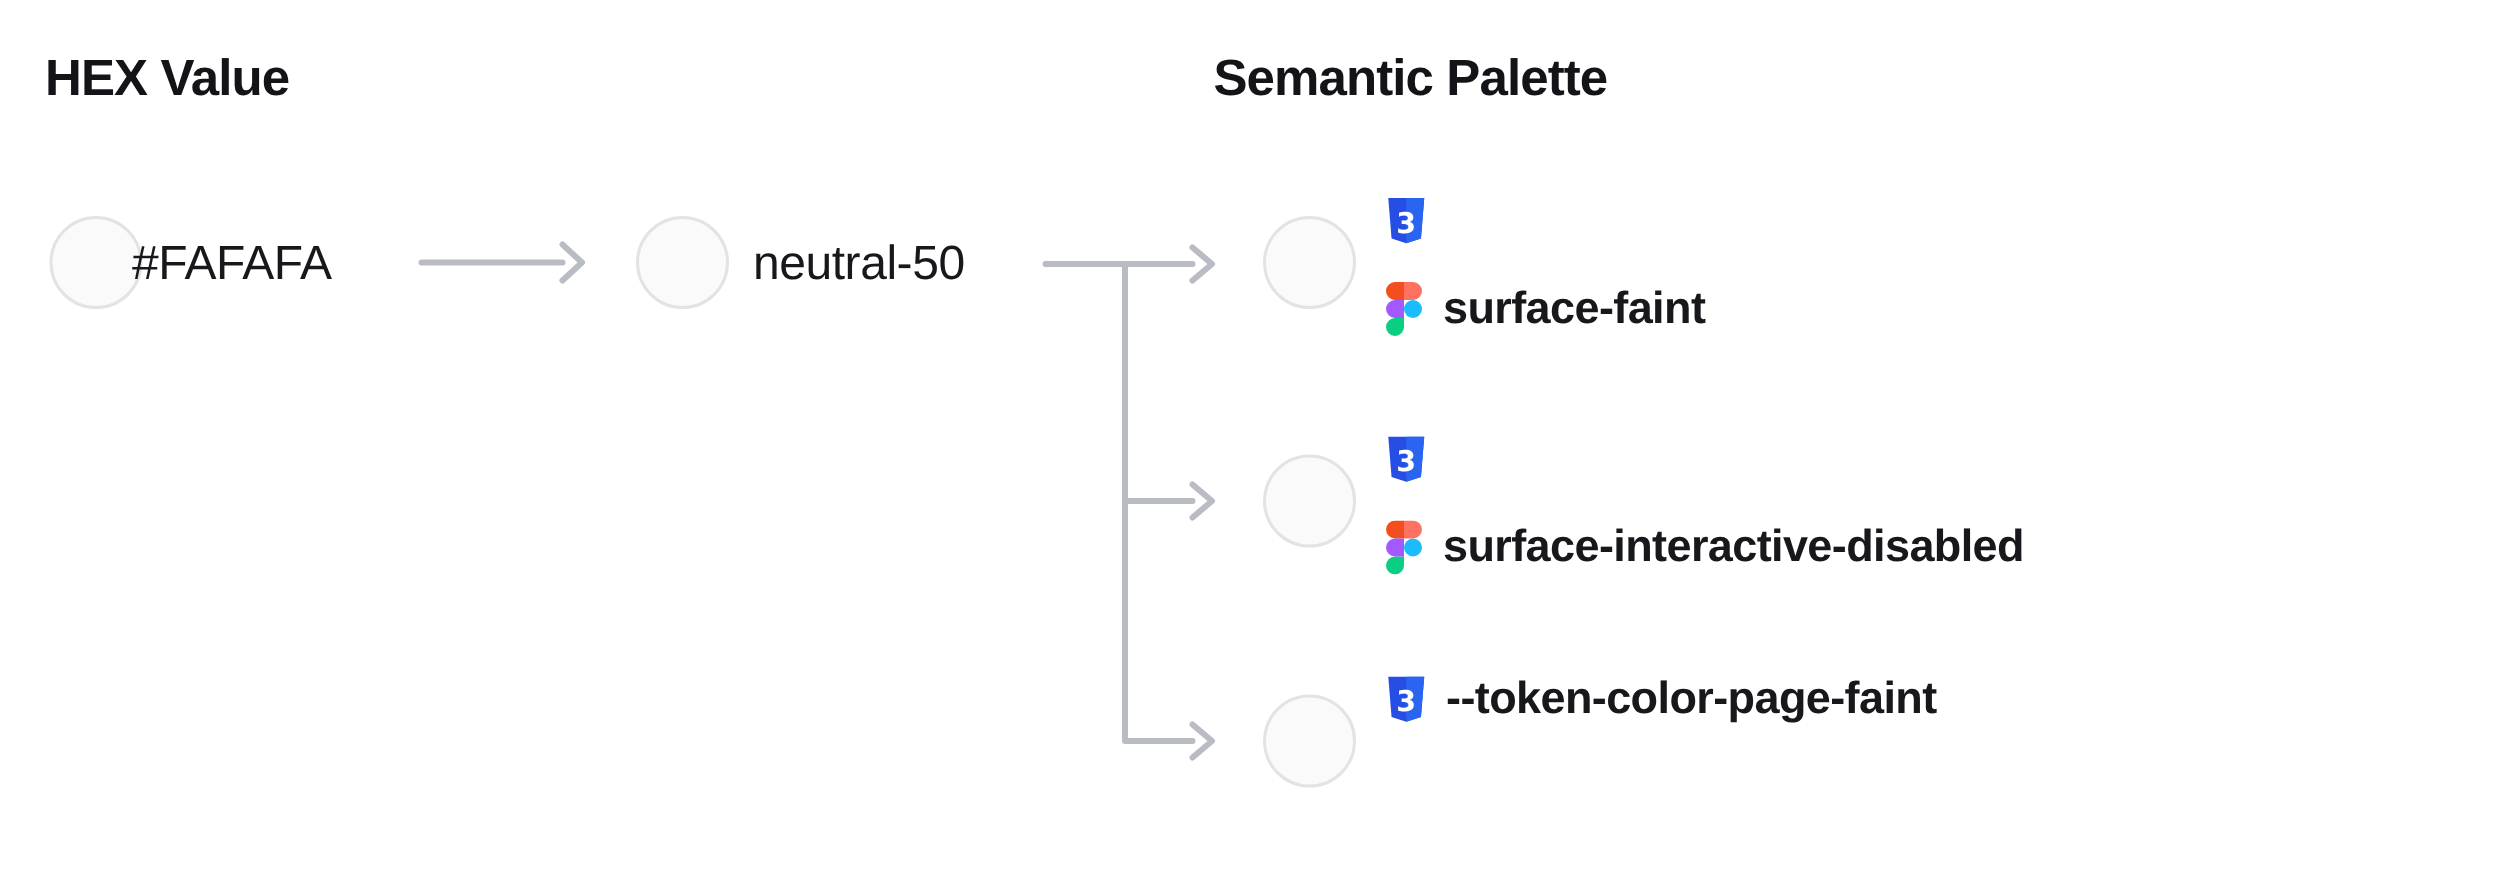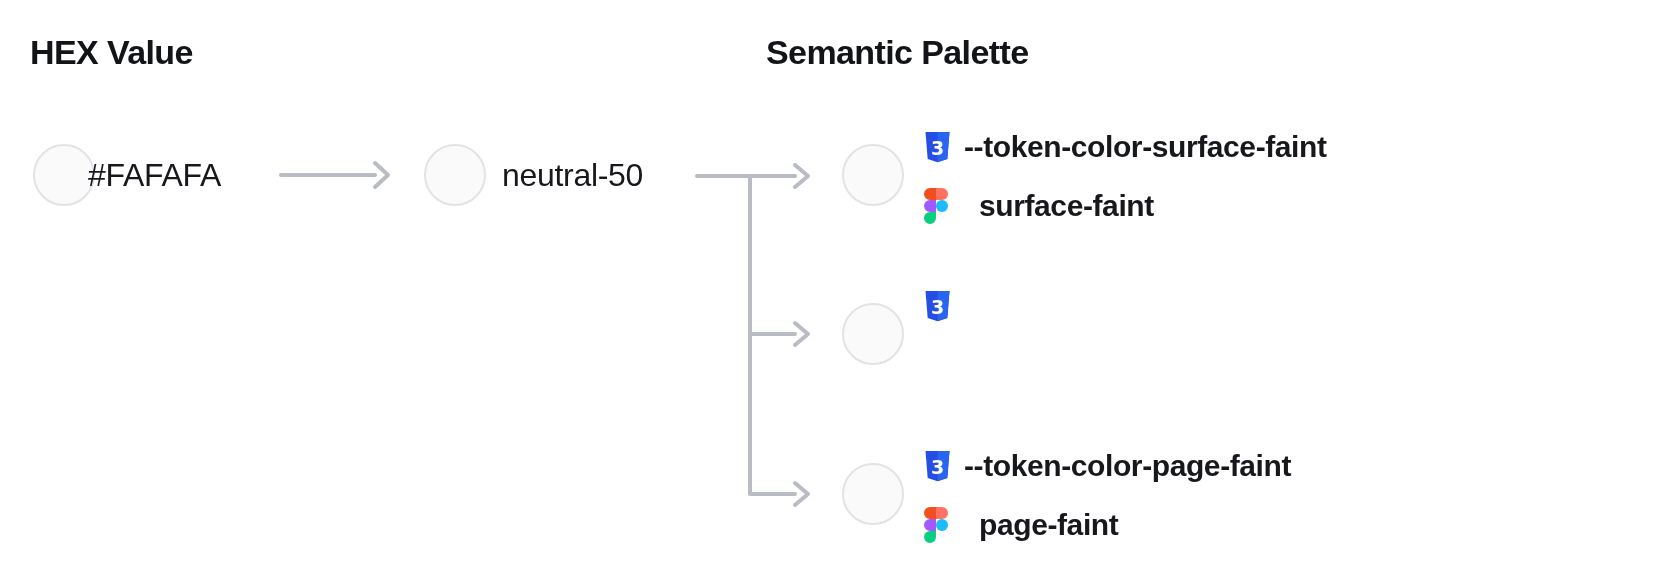--- a/index.html
+++ b/index.html
@@ -54,36 +54,36 @@
   }
   .sem-row .swatch { left: 0; top: 31px; }
   .token-line {
     position: absolute;
     left: 82px;
     display: flex;
     align-items: center;
     white-space: nowrap;
   }
   .css-line  { top: 16px; height: 36px; gap: 13px; }
-  .figma-line{ top: 74px; height: 38px; gap: 31px; align-items: center; }
+  .figma-line{ top: 74px; height: 38px; gap: 14px; align-items: center; }
   .token-text {
     font-size: 30px;
     font-weight: 700;
     letter-spacing: -0.4px;
     color: var(--body-text);
   }
   .icon-svg { display: block; flex: 0 0 auto; }
 </style>
 </head>
 <body>
 
 <div class="canvas">
 
   <div class="col-header" style="left:30px">HEX Value</div>
-  <div class="col-header" style="left:766px">Semantic Palette</div>
+  <div class="col-header" style="left:809px">Semantic Palette</div>
 
   <span class="swatch" style="left:33px; top:144px"></span>
   <span class="value-text" style="left:88px; top:155px">#FAFAFA</span>
 
   <svg class="arrow-svg" style="left:275px; top:158px" width="130" height="34" viewBox="0 0 130 34" aria-hidden="true">
     <path d="M6 17 H100" style="stroke:var(--connector)" stroke-width="4" fill="none" stroke-linecap="round"></path>
     <polyline points="100,5 113,17 100,29" style="stroke:var(--connector)" stroke-width="4" fill="none" stroke-linecap="round" stroke-linejoin="round"></polyline>
   </svg>
 
   <span class="swatch" style="left:424px; top:144px"></span>
@@ -100,21 +100,20 @@
   </svg>
 
   <div class="sem-row" style="top:113px">
     <span class="swatch"></span>
     <div class="token-line css-line">
       <svg class="icon-svg" width="27" height="31" viewBox="0 0 27 31" aria-hidden="true">
         <path d="M1.5 0 H25.5 L23.3 27 L13.5 30.2 L3.7 27 Z" style="fill:var(--css-shield-dark)"></path>
         <path d="M13.5 0 H25.5 L23.3 27 L13.5 30.2 Z" style="fill:var(--css-shield-light)"></path>
         <text x="13.5" y="23" text-anchor="middle" font-size="19" font-weight="bold" font-family="DejaVu Sans, sans-serif" fill="#ffffff">3</text>
       </svg>
-      <span class="token-text">--token-color-surface-faint</span>
     </div>
     <div class="token-line figma-line">
       <svg class="icon-svg" width="24" height="36" viewBox="0 0 38 57" aria-hidden="true">
         <path d="M19 28.5a9.5 9.5 0 1 1 19 0 9.5 9.5 0 0 1-19 0z" style="fill:var(--figma-blue)"></path>
         <path d="M0 47.5A9.5 9.5 0 0 1 9.5 38H19v9.5a9.5 9.5 0 1 1-19 0z" style="fill:var(--figma-green)"></path>
         <path d="M19 0v19h9.5a9.5 9.5 0 1 0 0-19H19z" style="fill:var(--figma-salmon)"></path>
         <path d="M0 9.5A9.5 9.5 0 0 0 9.5 19H19V0H9.5A9.5 9.5 0 0 0 0 9.5z" style="fill:var(--figma-orange)"></path>
         <path d="M0 28.5A9.5 9.5 0 0 0 9.5 38H19V19H9.5A9.5 9.5 0 0 0 0 28.5z" style="fill:var(--figma-purple)"></path>
       </svg>
       <span class="token-text">surface-faint</span>
@@ -123,37 +122,37 @@
 
   <div class="sem-row" style="top:272px">
     <span class="swatch"></span>
     <div class="token-line css-line">
       <svg class="icon-svg" width="27" height="31" viewBox="0 0 27 31" aria-hidden="true">
         <path d="M1.5 0 H25.5 L23.3 27 L13.5 30.2 L3.7 27 Z" style="fill:var(--css-shield-dark)"></path>
         <path d="M13.5 0 H25.5 L23.3 27 L13.5 30.2 Z" style="fill:var(--css-shield-light)"></path>
         <text x="13.5" y="23" text-anchor="middle" font-size="19" font-weight="bold" font-family="DejaVu Sans, sans-serif" fill="#ffffff">3</text>
       </svg>
     </div>
+    <div class="token-line figma-line">
+      <svg class="icon-svg" width="24" height="36" viewBox="0 0 38 57" aria-hidden="true">
+        <path d="M19 28.5a9.5 9.5 0 1 1 19 0 9.5 9.5 0 0 1-19 0z" style="fill:var(--figma-blue)"></path>
+        <path d="M0 47.5A9.5 9.5 0 0 1 9.5 38H19v9.5a9.5 9.5 0 1 1-19 0z" style="fill:var(--figma-green)"></path>
+        <path d="M19 0v19h9.5a9.5 9.5 0 1 0 0-19H19z" style="fill:var(--figma-salmon)"></path>
+        <path d="M0 9.5A9.5 9.5 0 0 0 9.5 19H19V0H9.5A9.5 9.5 0 0 0 0 9.5z" style="fill:var(--figma-orange)"></path>
+        <path d="M0 28.5A9.5 9.5 0 0 0 9.5 38H19V19H9.5A9.5 9.5 0 0 0 0 28.5z" style="fill:var(--figma-purple)"></path>
+      </svg>
+      <span class="token-text">surface-interactive-disabled</span>
+    </div>
   </div>
 
   <div class="sem-row" style="top:432px">
     <span class="swatch"></span>
     <div class="token-line css-line">
       <svg class="icon-svg" width="27" height="31" viewBox="0 0 27 31" aria-hidden="true">
         <path d="M1.5 0 H25.5 L23.3 27 L13.5 30.2 L3.7 27 Z" style="fill:var(--css-shield-dark)"></path>
         <path d="M13.5 0 H25.5 L23.3 27 L13.5 30.2 Z" style="fill:var(--css-shield-light)"></path>
         <text x="13.5" y="23" text-anchor="middle" font-size="19" font-weight="bold" font-family="DejaVu Sans, sans-serif" fill="#ffffff">3</text>
       </svg>
       <span class="token-text">--token-color-page-faint</span>
     </div>
-    <div class="token-line figma-line">
-      <svg class="icon-svg" width="24" height="36" viewBox="0 0 38 57" aria-hidden="true">
-        <path d="M19 28.5a9.5 9.5 0 1 1 19 0 9.5 9.5 0 0 1-19 0z" style="fill:var(--figma-blue)"></path>
-        <path d="M0 47.5A9.5 9.5 0 0 1 9.5 38H19v9.5a9.5 9.5 0 1 1-19 0z" style="fill:var(--figma-green)"></path>
-        <path d="M19 0v19h9.5a9.5 9.5 0 1 0 0-19H19z" style="fill:var(--figma-salmon)"></path>
-        <path d="M0 9.5A9.5 9.5 0 0 0 9.5 19H19V0H9.5A9.5 9.5 0 0 0 0 9.5z" style="fill:var(--figma-orange)"></path>
-        <path d="M0 28.5A9.5 9.5 0 0 0 9.5 38H19V19H9.5A9.5 9.5 0 0 0 0 28.5z" style="fill:var(--figma-purple)"></path>
-      </svg>
-      <span class="token-text">page-faint</span>
-    </div>
   </div>
 
 </div>
 
 </body></html>

